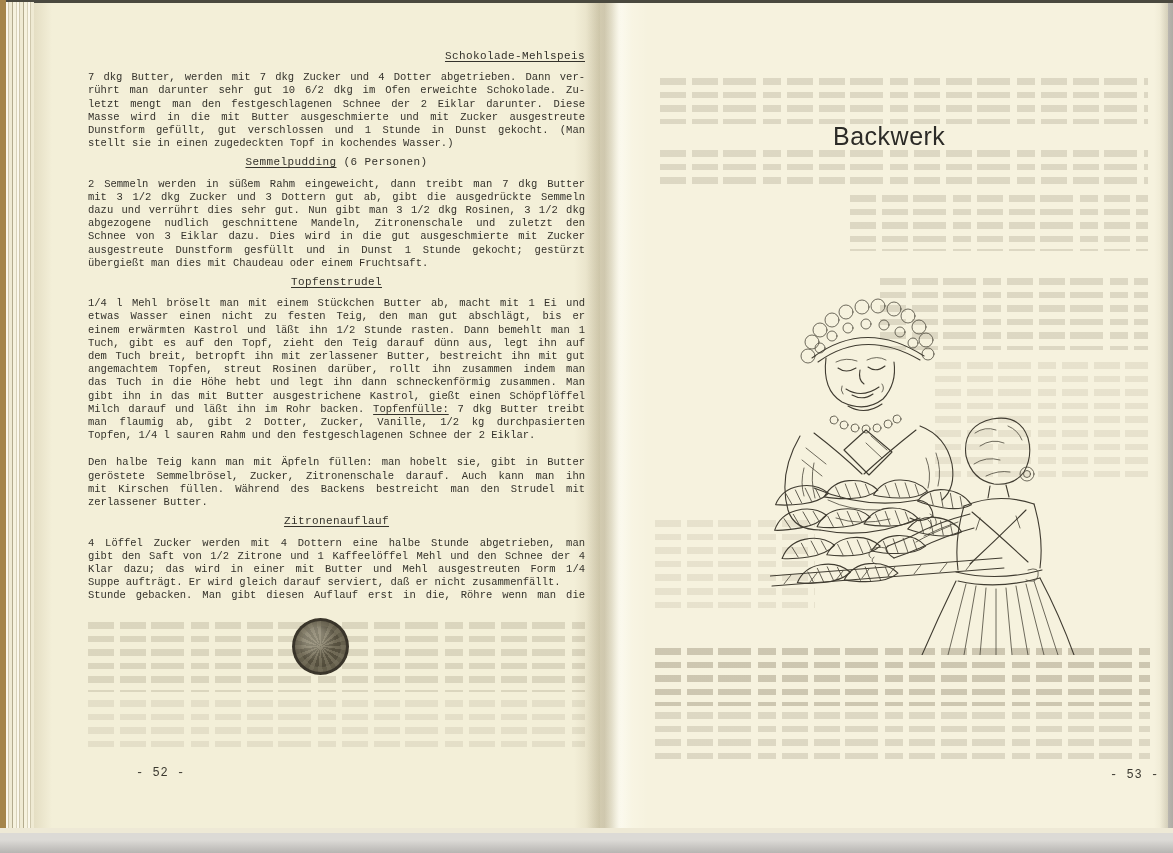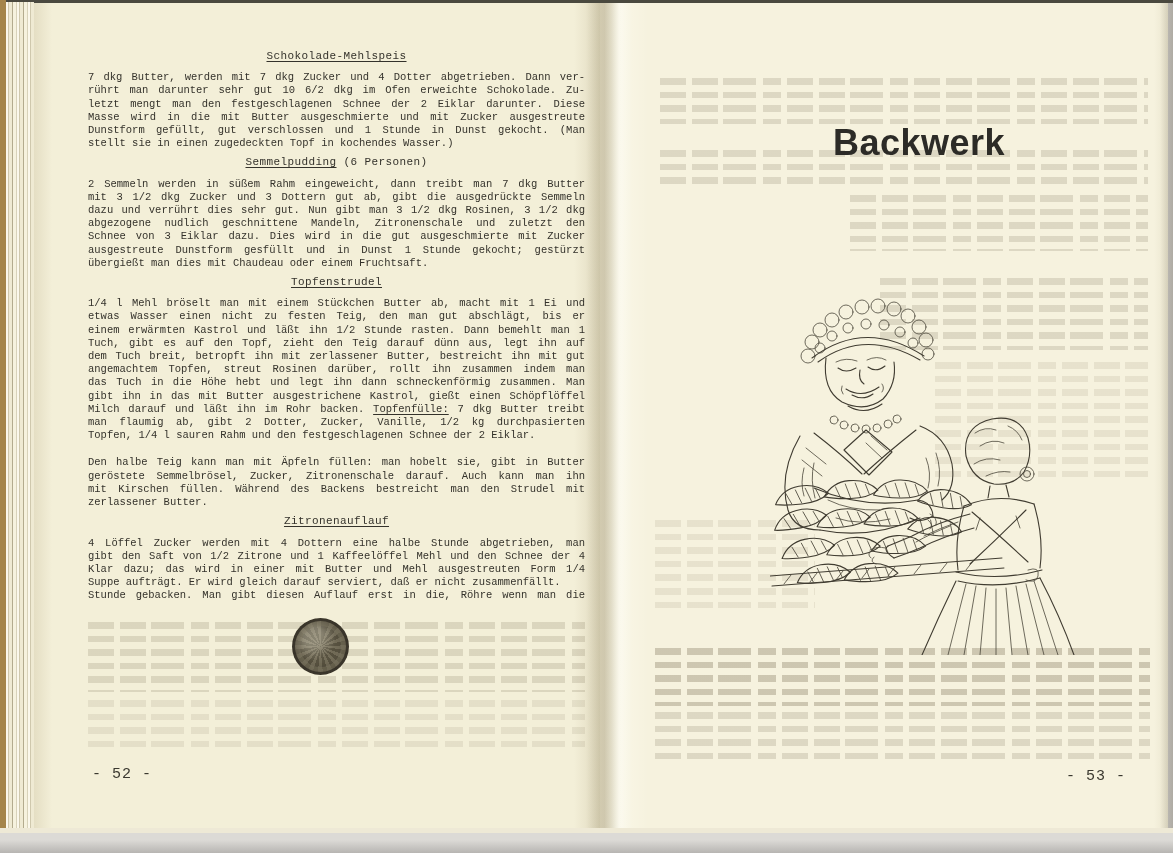--- a/index.html
+++ b/index.html
@@ -29,44 +29,44 @@
                #f6f2de;}
   #gutter{left:586px;top:3px;width:46px;height:826px;
     background:linear-gradient(90deg,rgba(90,75,35,0) 0,rgba(90,75,35,.18) 40%,rgba(60,50,20,.08) 55%,rgba(255,255,250,.4) 72%,rgba(90,75,35,0) 100%);}
   #right-edge-shade{left:1160px;top:3px;width:13px;height:828px;
     background:linear-gradient(90deg,rgba(80,75,60,0),rgba(80,75,60,.22));}
 
   
   #recipes{left:88px;top:50px;width:497px;color:#34322b;
     font-size:10.5px;line-height:13.2px;}
   .r-head{text-align:center;margin:6px 0 8px;font-size:11px;letter-spacing:.4px;}
-  .r-head:first-child{margin-top:0;}
+  .r-head:first-child{margin-top:0;text-align:right;}
   .u{text-decoration:underline;text-underline-offset:2px;}
   .para{margin:0;}
   .para + .para{margin-top:14px;}
   .line{text-align:justify;text-align-last:justify;white-space:normal;}
   .line.last{text-align-last:left;}
 
-  .page-num{color:#3a382f;font-size:15px;letter-spacing:1px;}
+  .page-num{color:#3a382f;font-size:12px;letter-spacing:1px;margin-left:44px;}
   #page-num-left{left:92px;top:766px;}
   #page-num-right{left:1066px;top:768px;}
 
   
   #seal{left:292px;top:618px;width:57px;height:57px;border-radius:50%;
     background:
       radial-gradient(circle at 36% 32%,rgba(250,245,225,.30) 0 18%,rgba(250,245,225,0) 45%),
       repeating-conic-gradient(from 10deg,#4d4736 0 11deg,#6b6450 11deg 22deg),
       radial-gradient(circle,#59523f 0 38%,#38332a 38% 100%);
     box-shadow:inset 0 0 0 3px rgba(35,30,22,.85), inset 0 0 0 8px rgba(120,112,92,.45), inset 0 0 14px rgba(20,16,10,.8);
     filter:blur(.4px);opacity:.92;}
 
   
   #chapter-title{left:833px;top:122px;color:#2c2b27;
     font-family:"Liberation Sans","DejaVu Sans",sans-serif;
-    font-weight:bold;font-size:36px;letter-spacing:.5px;}
+    font-weight:normal;font-size:25px;letter-spacing:.5px;}
 
   
   .ghost{
     background-image:repeating-linear-gradient(90deg,
       var(--gc) 0 26px,transparent 26px 32px,
       var(--gc) 32px 58px,transparent 58px 63px,
       var(--gc) 63px 96px,transparent 96px 103px,
       var(--gc) 103px 121px,transparent 121px 127px);
     -webkit-mask-image:repeating-linear-gradient(to bottom,#000 0 6.5px,transparent 6.5px 13.6px);
     mask-image:repeating-linear-gradient(to bottom,#000 0 6.5px,transparent 6.5px 13.6px);

